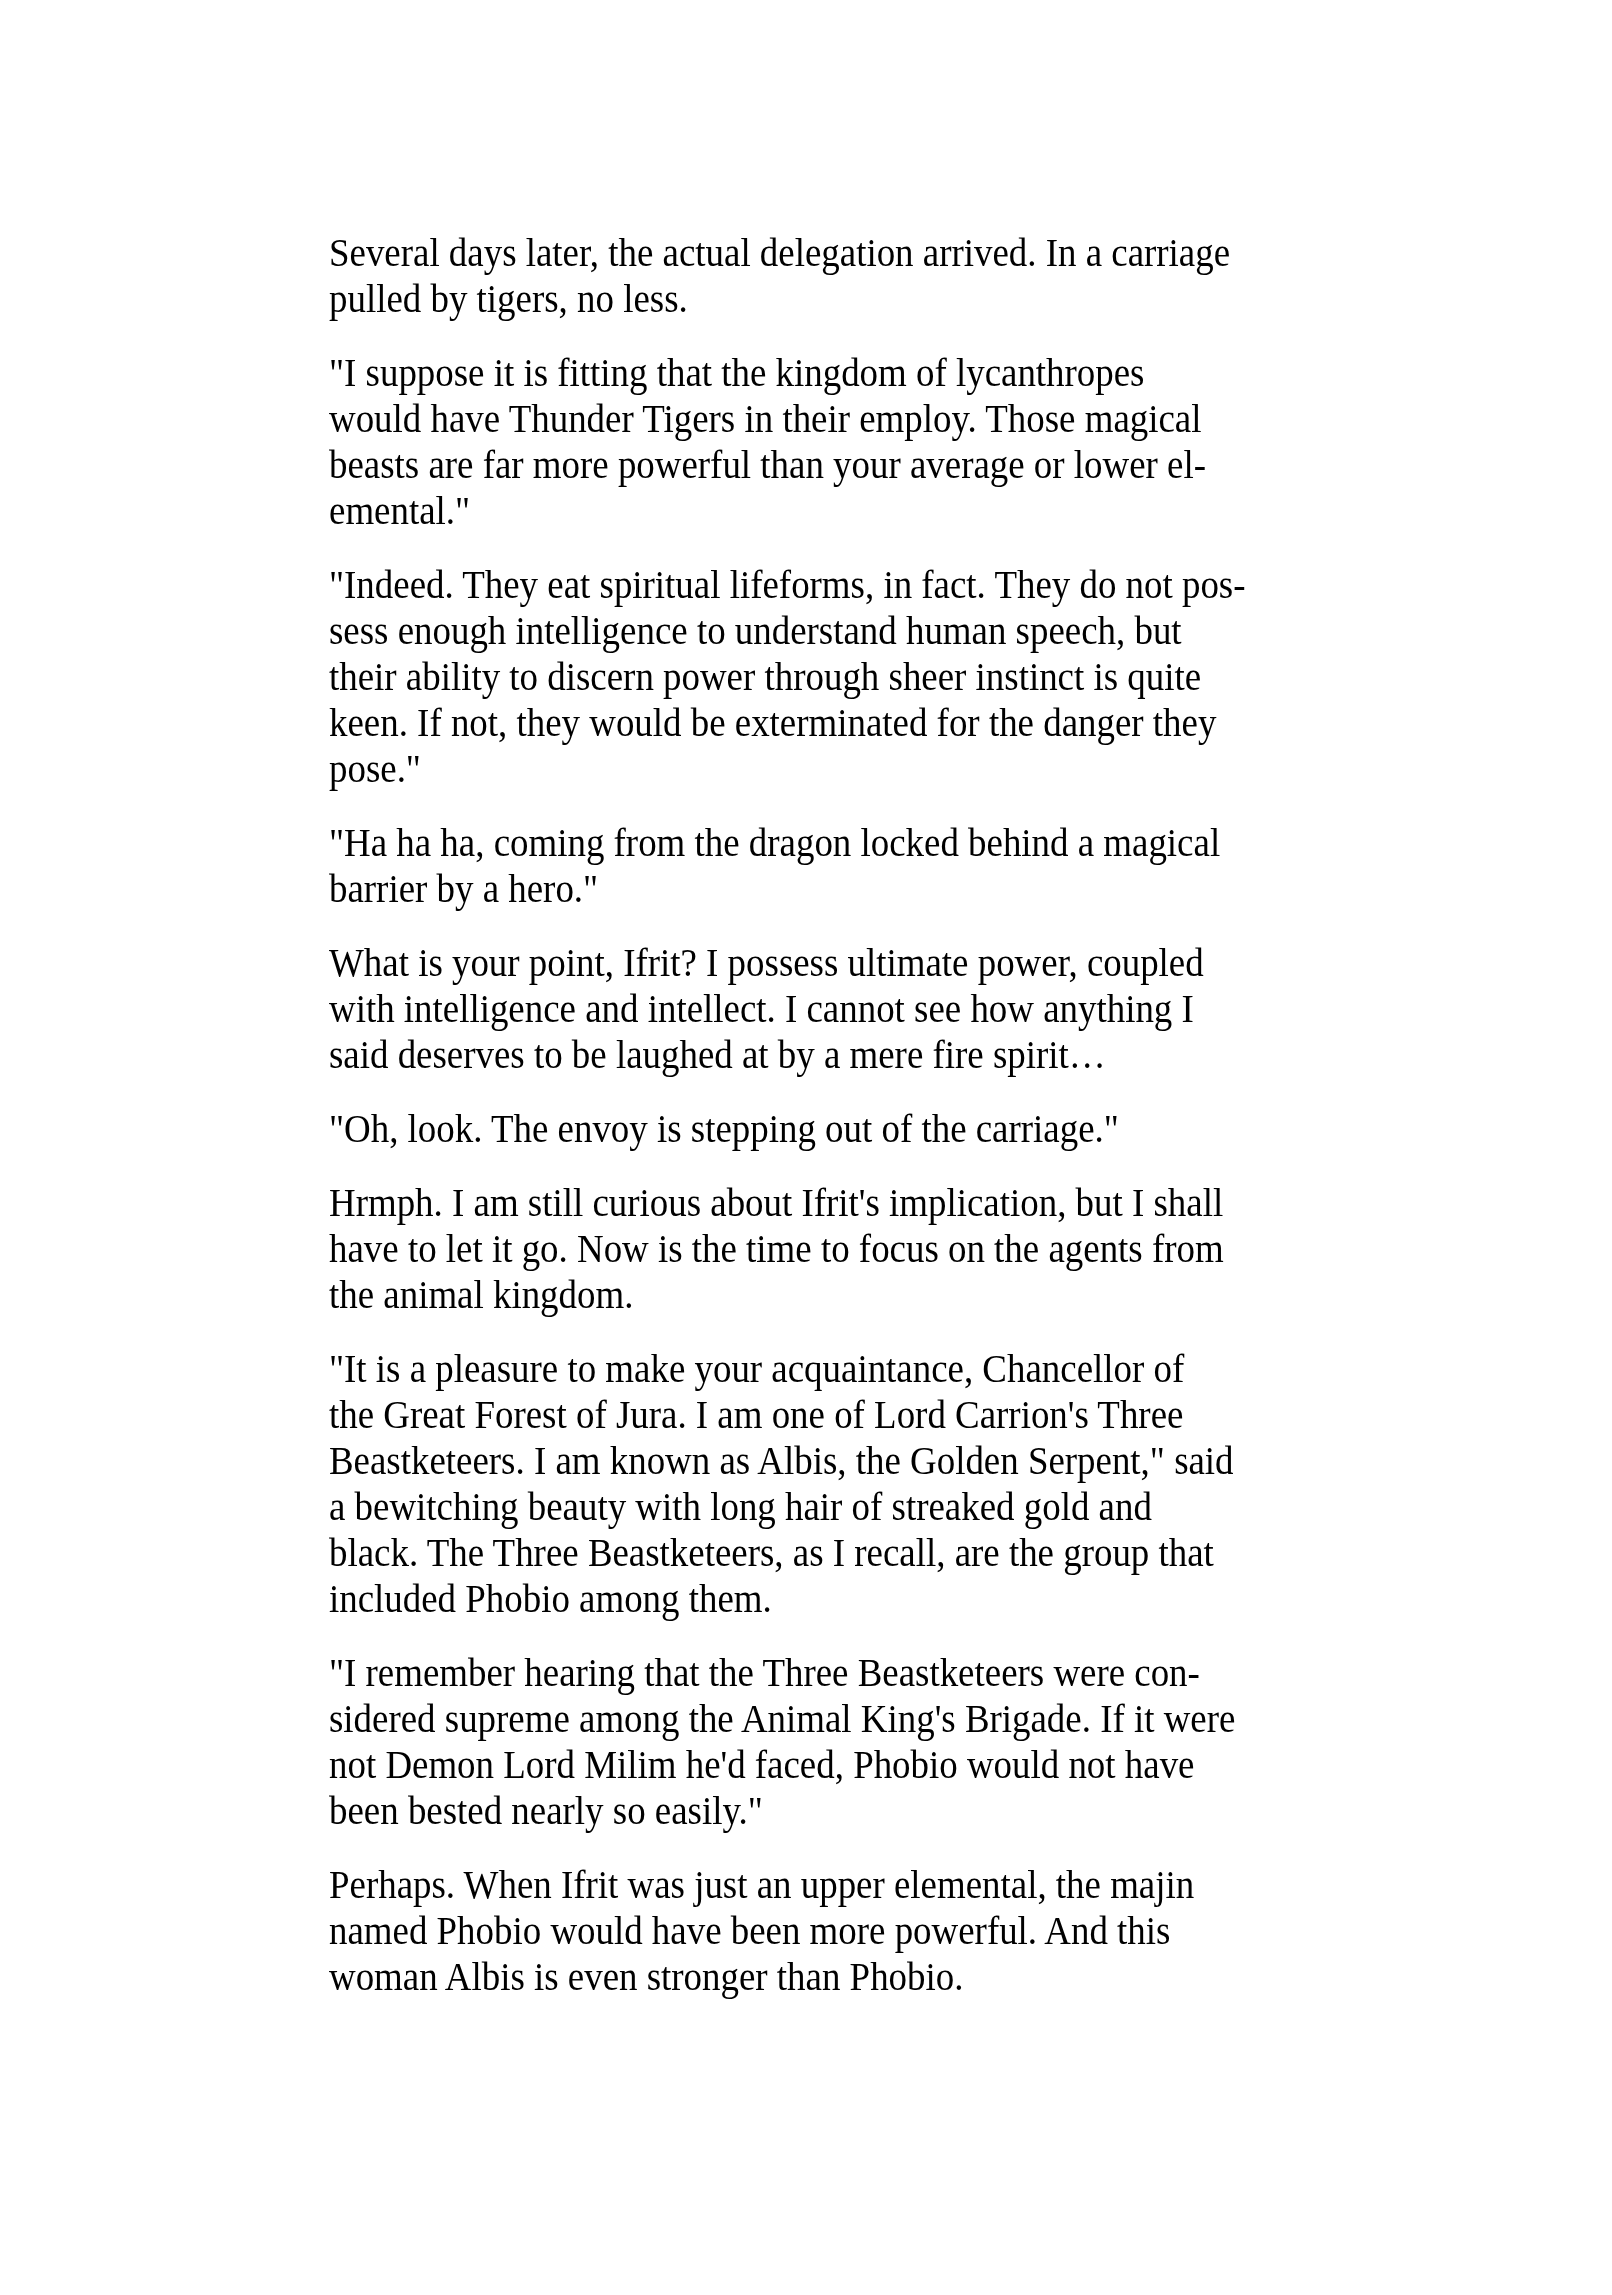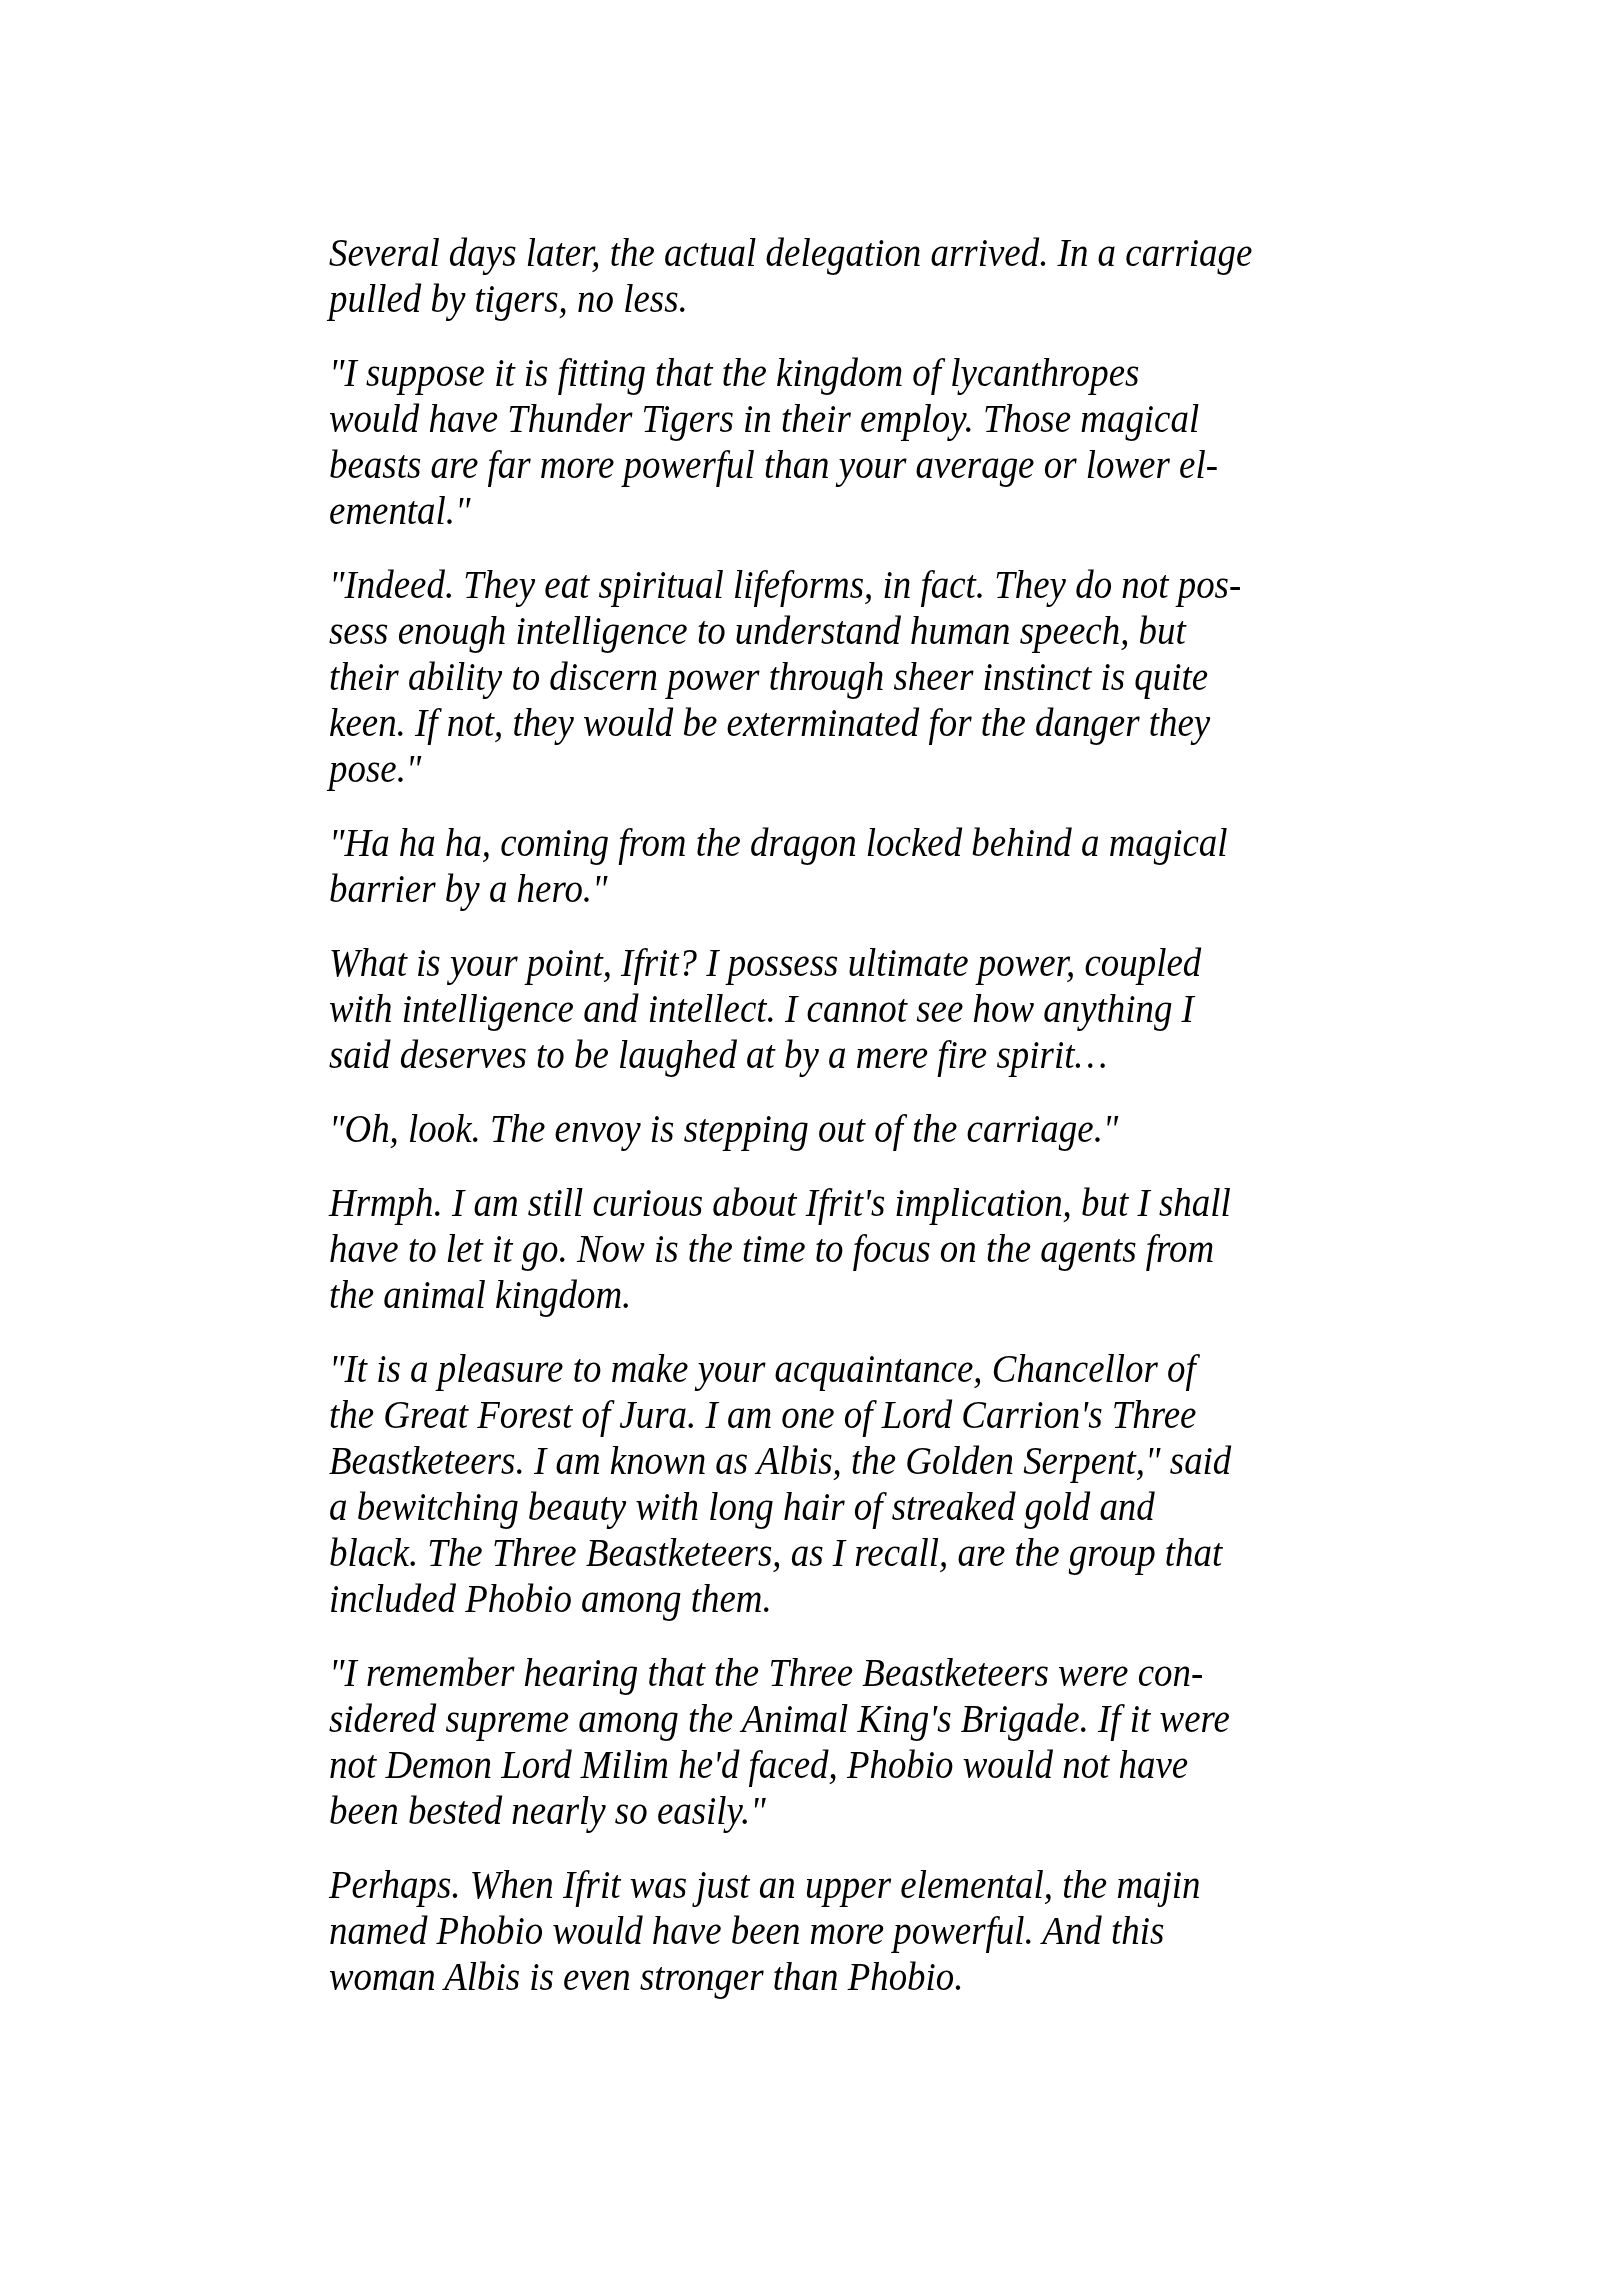--- a/index.html
+++ b/index.html
@@ -13,21 +13,20 @@
     position: relative;
     overflow: hidden;
   }
   .book-page {
     position: absolute;
     left: 0;
     top: 0;
     width: 1612px;
     height: 2295px;
     background: #ffffff;
-    font-style: italic;
   }
   .text-column {
     position: absolute;
     left: 329px;
     top: 229px;
     width: 1089px;
     font-family: "Liberation Serif", "DejaVu Serif", serif;
     font-size: 41px;
     line-height: 46px;
     color: #000000;

